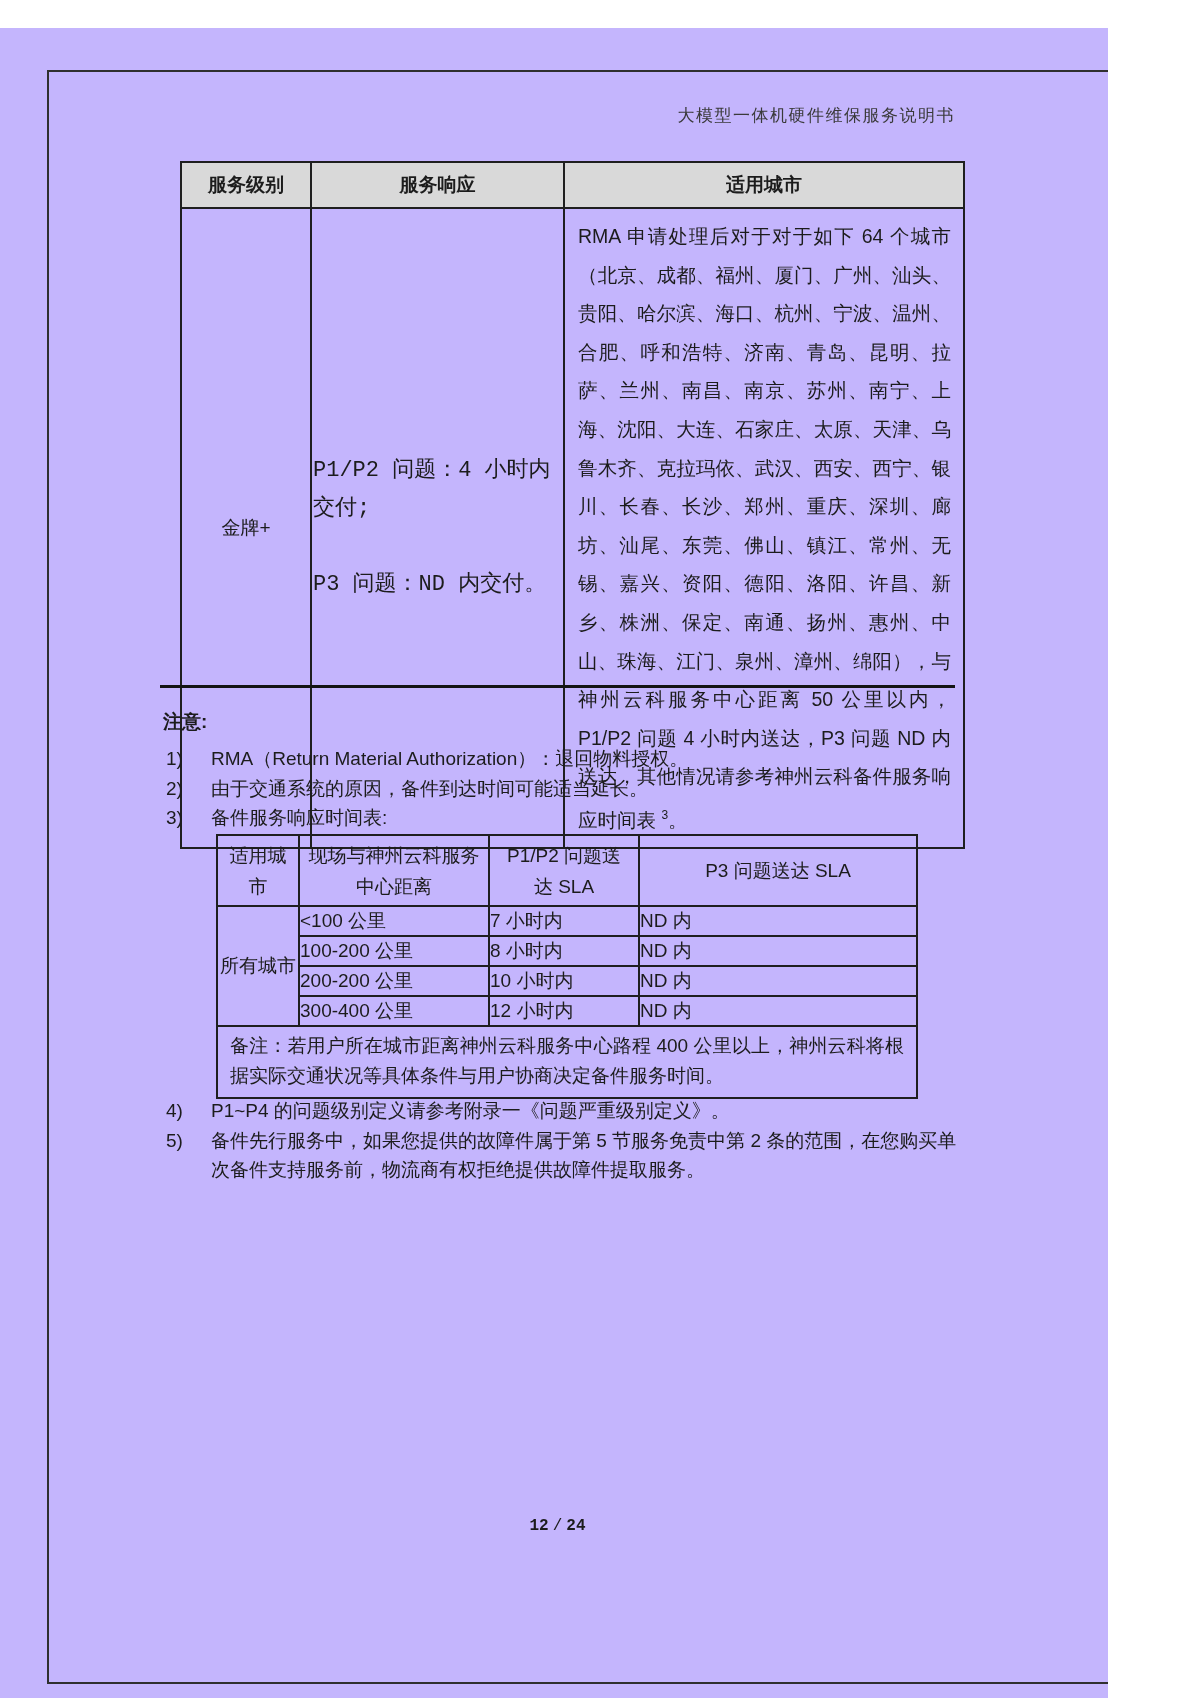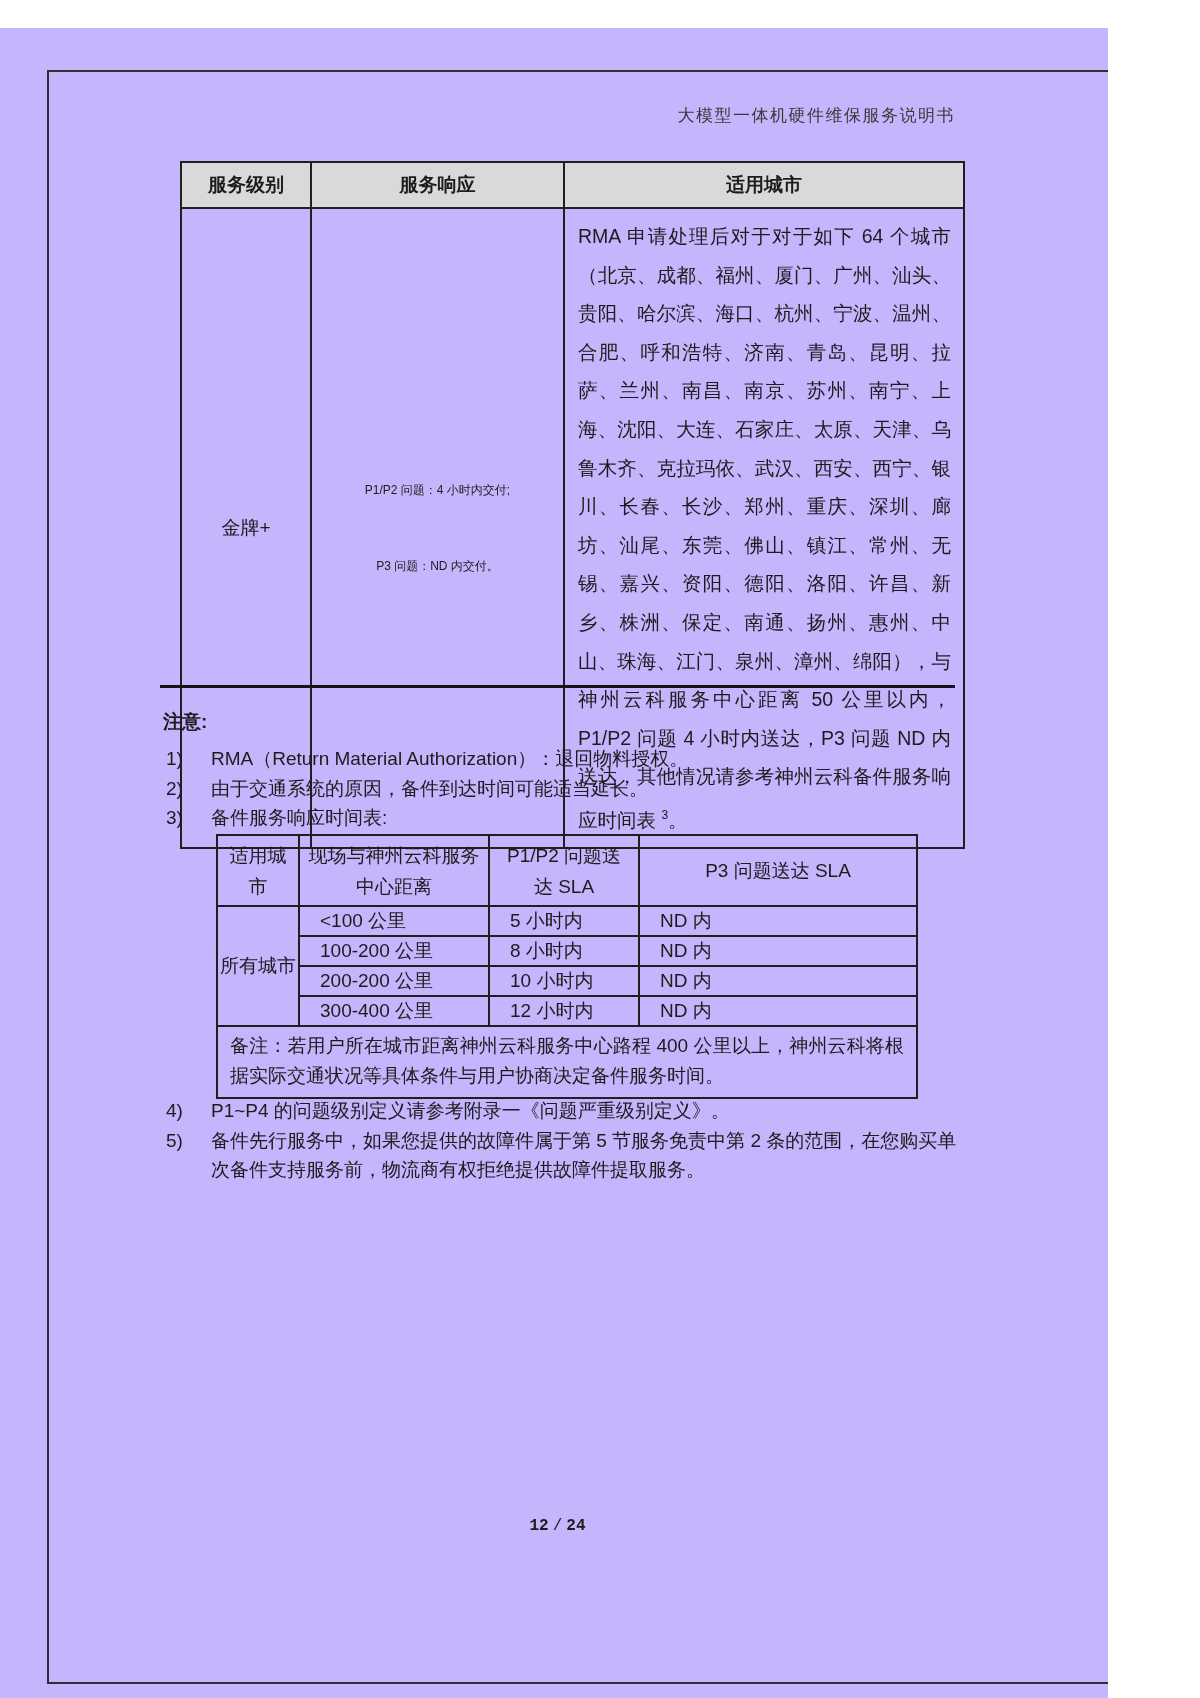--- a/index.html
+++ b/index.html
@@ -16,21 +16,21 @@
     font-family:"Liberation Serif", serif; font-size:17px; color:#3a3a3a; letter-spacing:1.5px;
   }
   
   .main-table {
     position:absolute; left:180px; top:133px; width:783px;
     border-collapse:collapse; table-layout:fixed; font-size:19px; color:#1c1c1c;
   }
   .main-table th, .main-table td { border:2px solid #1f1f1f; box-sizing:border-box; }
   .main-table th { background:#d9d9d9; height:46px; font-weight:bold; }
   .cell-level { text-align:center; font-size:19px; }
-  .cell-response { text-align:center; line-height:38px; font-size:12px; }
+  .cell-response { text-align:left; line-height:38px; font-size:22px;font-family:Liberation Mono, monospace; }
   .resp-gap { margin-top:38px; }
   .cell-cities {
     vertical-align:top; padding:8px 12px 8px 13px; text-align:justify;
     line-height:38.6px; font-size:19.5px; height:400px;
   }
   .cell-cities sup { font-size:12px; }
   
   .rule { position:absolute; left:160px; top:657px; width:795px; height:3px; background:#141414; }
   .notes-title { position:absolute; left:163px; top:681px; font-size:19px; font-weight:bold; }
   .notes-list { position:absolute; left:166px; width:792px; }
@@ -39,21 +39,21 @@
   .note-item { display:flex; font-size:19px; line-height:29.6px; }
   .note-num { flex:none; width:45px; }
   .note-text { flex:1; }
   
   .sla-table {
     position:absolute; left:216px; top:806px; width:700px;
     border-collapse:collapse; table-layout:fixed; font-size:19px; color:#1c1c1c;
   }
   .sla-table th, .sla-table td { border:2px solid #1f1f1f; box-sizing:border-box; }
   .sla-table th { font-weight:normal; text-align:center; height:71px; line-height:31px; padding:0 8px; }
-  .sla-table td { height:30px; padding:0 6px 0 20px; text-align:left; }
+  .sla-table td { height:30px; padding:0 6px 0 0; text-align:left; }
   .sla-table td.city-scope { text-align:center; padding:0; }
   .sla-table td.remark-cell { height:auto; padding:4px 12px 6px 12px; line-height:30px; text-align:justify; }
   
   .closing {
     position:absolute; left:160px; top:1158px; width:797px;
     font-size:19px; line-height:32.5px; text-align:justify;
   }
   
   .footer {
     position:absolute; left:160px; top:1489px; width:795px; text-align:center;
@@ -122,21 +122,21 @@
     <tbody>
         <tr>
       <th>适用城市</th>
       <th>现场与神州云科服务中心距离</th>
       <th>P1/P2 问题送达 SLA</th>
       <th>P3 问题送达 SLA</th>
     </tr>
     <tr>
       <td class="city-scope" rowspan="4">所有城市</td>
       <td>&lt;100 公里</td>
-      <td>5 小时内</td>
+      <td>7 小时内</td>
       <td>ND 内</td>
     </tr>
     <tr>
       <td>100-200 公里</td>
       <td>8 小时内</td>
       <td>ND 内</td>
     </tr>
     <tr>
       <td>200-200 公里</td>
       <td>10 小时内</td>

